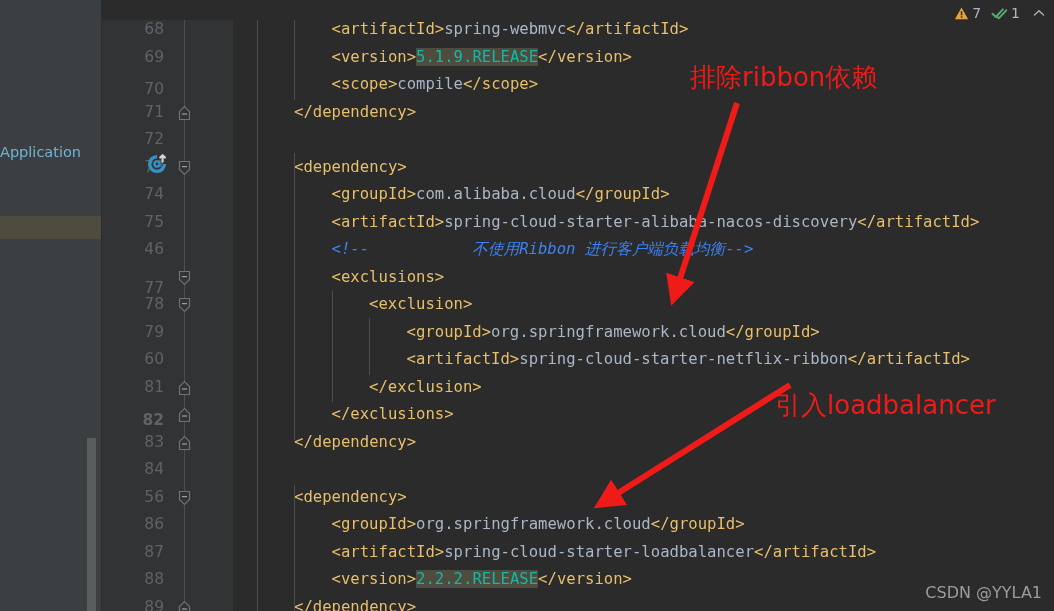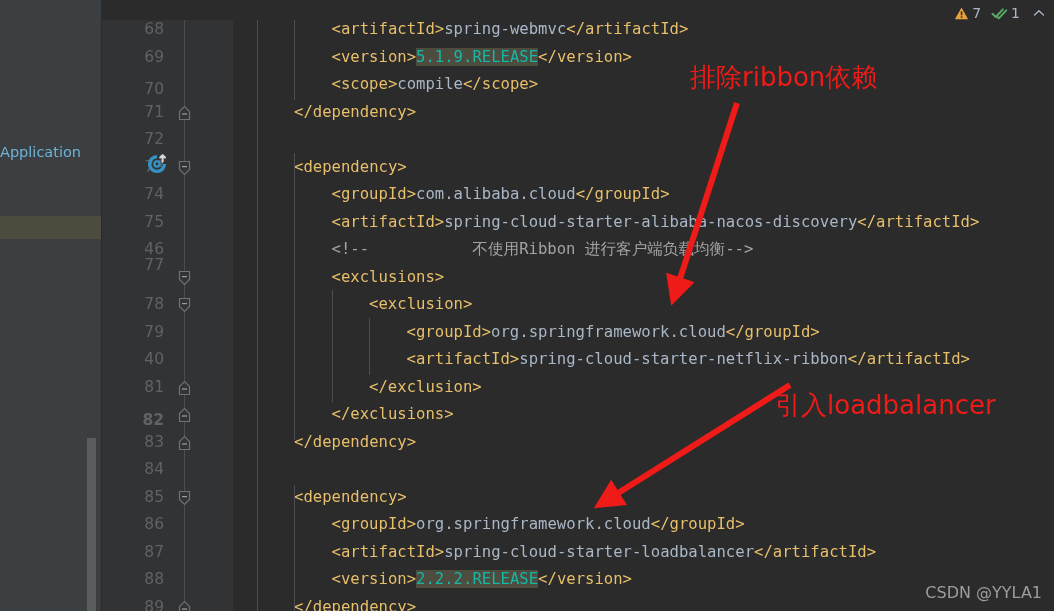--- a/index.html
+++ b/index.html
@@ -65,21 +65,21 @@
     position:absolute; left:117px; top:0; width:821px; height:444px;
   }
   .line {
     position:absolute; left:0; width:900px; height:27.5px;
     line-height:27.5px; font-size:15.6px; white-space:pre;
     font-family:"DejaVu Sans Mono","Liberation Mono",monospace;
     letter-spacing:0px;
   }
   .tag   { color:#e8bf6a; }
   .txt   { color:#a9b7c6; }
-  .cmt   { color:#a3a3a3; }
+  .cmt   { color:#3b82f6;font-style:italic; }
   .hl    { background:#4e4b3f; color:#14b8a6; }
 
   
   .iguide { position:absolute; width:1px; background:#4b4e50; }
 
   
   #inspect {
     position:absolute; right:8px; top:2px; height:22px;
     display:flex; align-items:center; gap:3px;
     font-family:"DejaVu Sans","Liberation Sans",sans-serif; font-size:14px;
@@ -127,29 +127,29 @@
       <div id="lnums">
           <div class="lnum" style="top: -4px;">68</div>
           <div class="lnum" style="top: 23.5px;">69</div>
           <div class="lnum" style="top: 56px;">70</div>
           <div class="lnum" style="top: 78.5px;">71</div>
           <div class="lnum" style="top: 106px;">72</div>
           <div class="lnum" style="top: 133.5px;">73</div>
           <div class="lnum" style="top: 161px;">74</div>
           <div class="lnum" style="top: 188.5px;">75</div>
           <div class="lnum" style="top: 216px;">46</div>
-          <div class="lnum" style="top: 232px;">77</div>
+          <div class="lnum" style="top: 255px;">77</div>
           <div class="lnum" style="top: 271px; text-align: right;">78</div>
           <div class="lnum" style="top: 298.5px;">79</div>
-          <div class="lnum" style="top: 326px;">40</div>
+          <div class="lnum" style="top: 326px;">60</div>
           <div class="lnum" style="top: 353.5px;">81</div>
           <div class="lnum" style="top: 387px; font-weight: bold;">82</div>
           <div class="lnum" style="top: 408.5px;">83</div>
           <div class="lnum" style="top: 436px;">84</div>
-          <div class="lnum" style="top: 463.5px;">85</div>
+          <div class="lnum" style="top: 463.5px;">56</div>
           <div class="lnum" style="top: 491px;">86</div>
           <div class="lnum" style="top: 518.5px;">87</div>
           <div class="lnum" style="top: 546px;">88</div>
           <div class="lnum" style="top: 573.5px;">89</div>
           <div class="lnum" style="top: 601px;">90</div>
         </div>
       <div id="folds">
           <div class="fold" style="top: 84.5px;">
             <svg width="19" height="16" viewBox="0 0 19 16">
               <path d="M4.5 14.5h10v-8l-5-5-5 5z" fill="#313335" stroke="#6e7274" stroke-width="1.2"></path>

